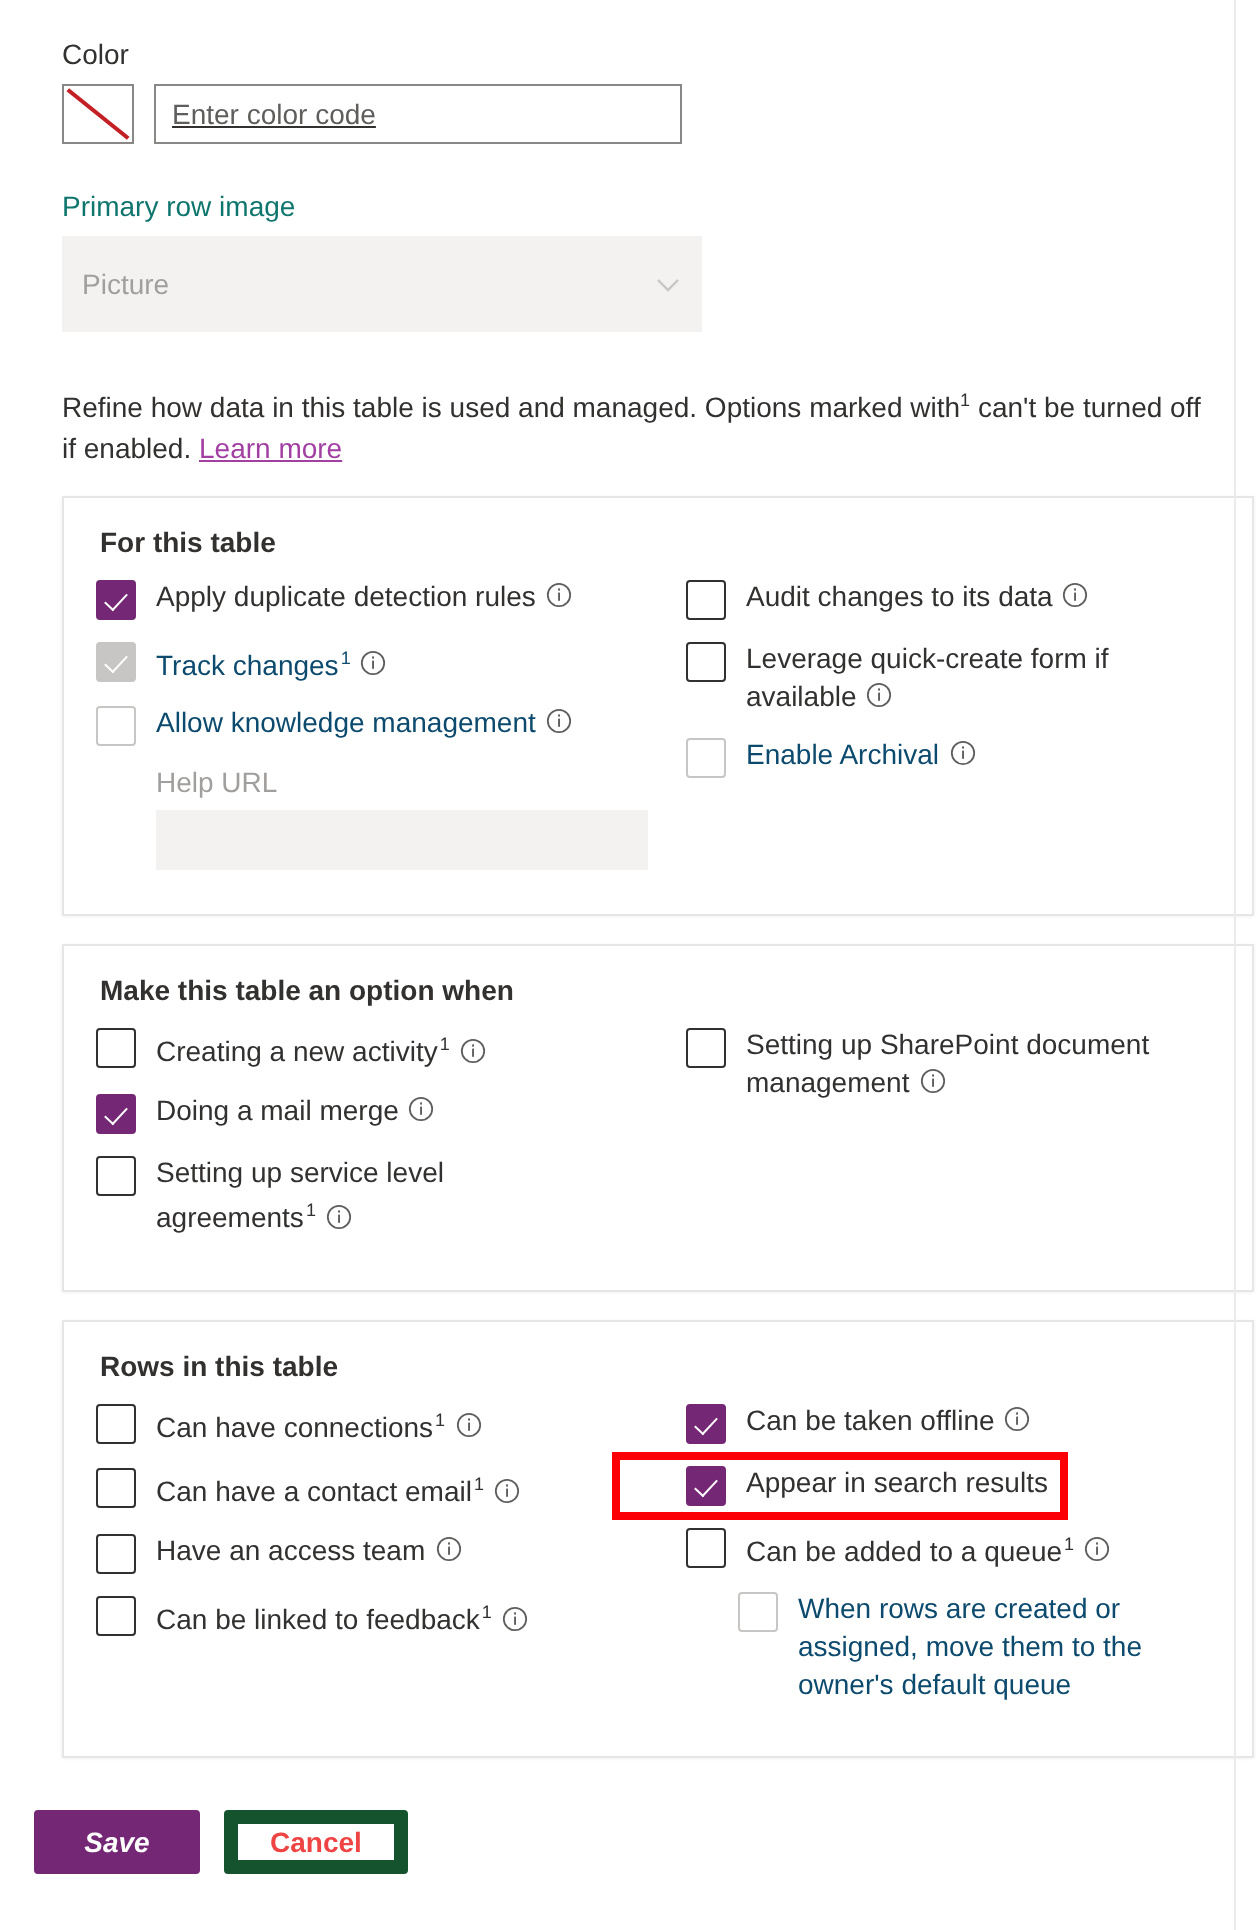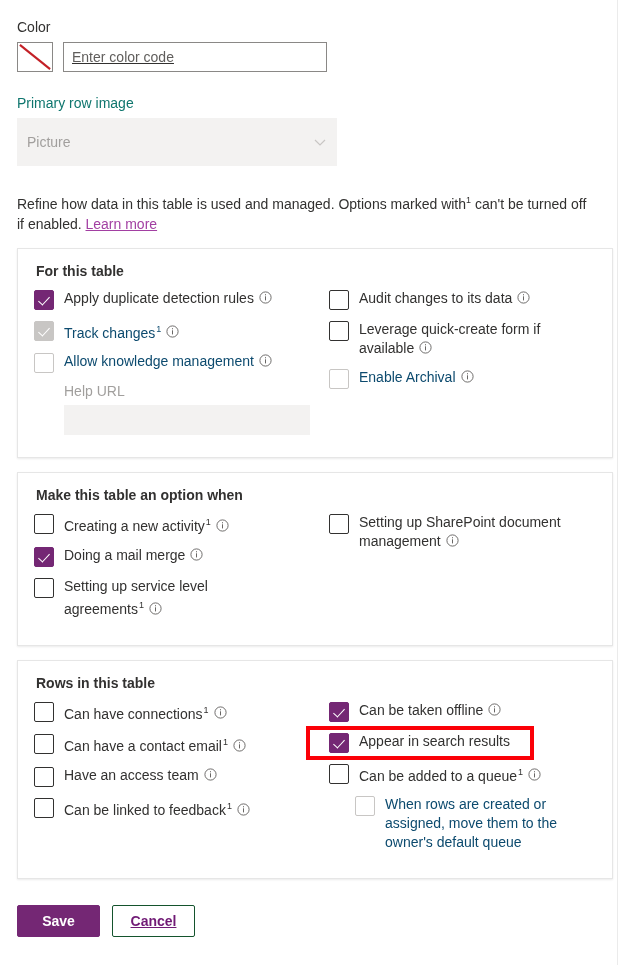--- a/index.html
+++ b/index.html
@@ -27,21 +27,21 @@
   .right-rule {
     position: absolute;
     top: 0;
     left: 617px;
     width: 1px;
     height: 965px;
     background: #ebebeb;
   }
 
   .content {
-    padding: 18px 0 0 17px;
+    padding: 18px 0 0 31px;
     width: 600px;
     box-sizing: border-box;
   }
 
   
   .field-label {
     font-size: 14px;
     color: #323130;
     margin: 0 0 6px 0;
     line-height: 18px;
@@ -256,26 +256,26 @@
     font-weight: bold;
     border-radius: 2px;
     cursor: pointer;
     padding: 0 16px;
     box-sizing: border-box;
   }
   .btn-primary {
     background: #742774;
     color: #ffffff;
     border: 1px solid #742774;
+    font-style: italic;
   }
   .btn-secondary {
     background: #ffffff;
-    color: #701a75;
-    border: 1px solid #14532d;
-    text-decoration: underline;
+    color: #ef4444;
+    border: 7px solid #14532d;
   }
 </style>
 </head>
 <body>
 
 <div class="page">
 
   <div class="right-rule"></div>
 
   <div class="content">

